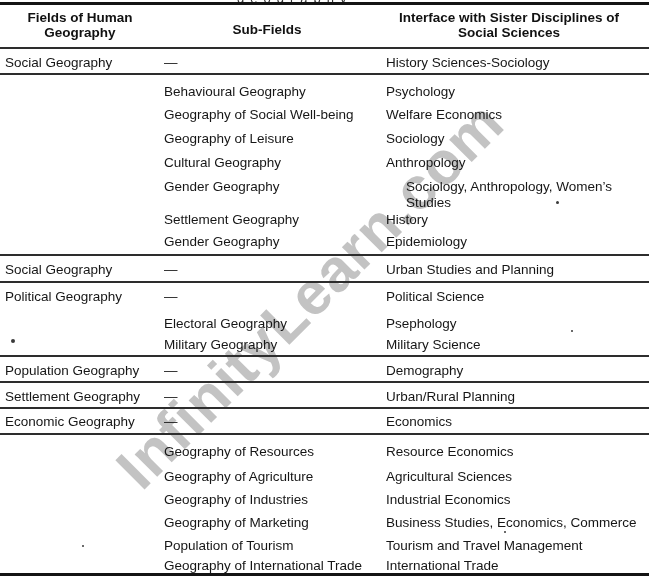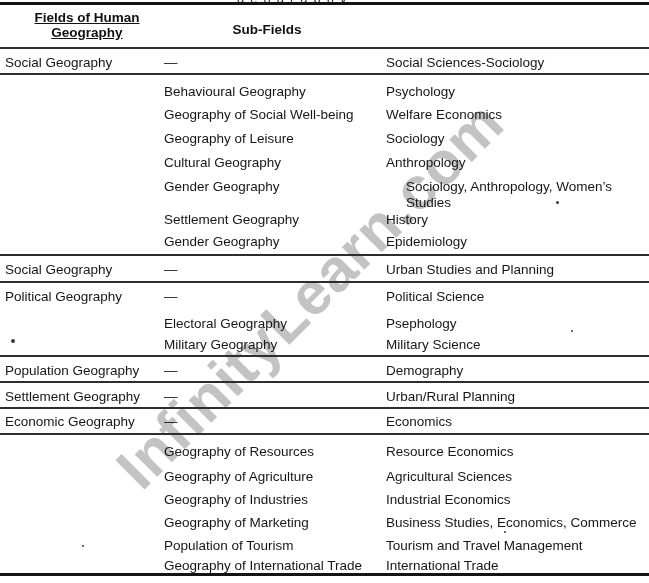--- a/index.html
+++ b/index.html
@@ -37,21 +37,21 @@
   .thead-cell {
     position: absolute;
     top: 10px;
     font-size: 13.5px;
     line-height: 15px;
     font-weight: bold;
     text-align: center;
     z-index: 3;
     color: #111111;
   }
-  .thead-c1 { left: 15px;  width: 144px; text-decoration: underline; }
+  .thead-c1 { left: 8px;  width: 144px; }
   .thead-c2 { left: 165px; width: 204px; margin-top: 12px; }
   .thead-c3 { left: 378px; width: 262px; }
   .row {
     position: absolute;
     left: 0;
     width: 649px;
     font-size: 13.5px;
     line-height: 16px;
     z-index: 3;
   }
@@ -99,25 +99,29 @@
   <div class="hline" style="top:381px"></div>
   <div class="hline" style="top:407px"></div>
   <div class="hline" style="top:433px"></div>
   <div class="hline thick" style="top:573px"></div>
 
   <div class="thead-cell thead-c1">
     <div>Fields of Human</div>
     <div>Geography</div>
   </div>
   <div class="thead-cell thead-c2">Sub-Fields</div>
+  <div class="thead-cell thead-c3">
+    <div>Interface with Sister Disciplines of</div>
+    <div>Social Sciences</div>
+  </div>
 
   <div class="row" style="top:55px">
     <span class="cell c1">Social Geography</span>
     <span class="cell c2">—</span>
-    <span class="cell c3">Social Sciences-Sociology</span>
+    <span class="cell c3">History Sciences-Sociology</span>
   </div>
   <div class="row" style="top:84px">
     <span class="cell c1"></span>
     <span class="cell c2">Behavioural Geography</span>
     <span class="cell c3">Psychology</span>
   </div>
   <div class="row" style="top:107px">
     <span class="cell c1"></span>
     <span class="cell c2">Geography of Social Well-being</span>
     <span class="cell c3">Welfare Economics</span>

